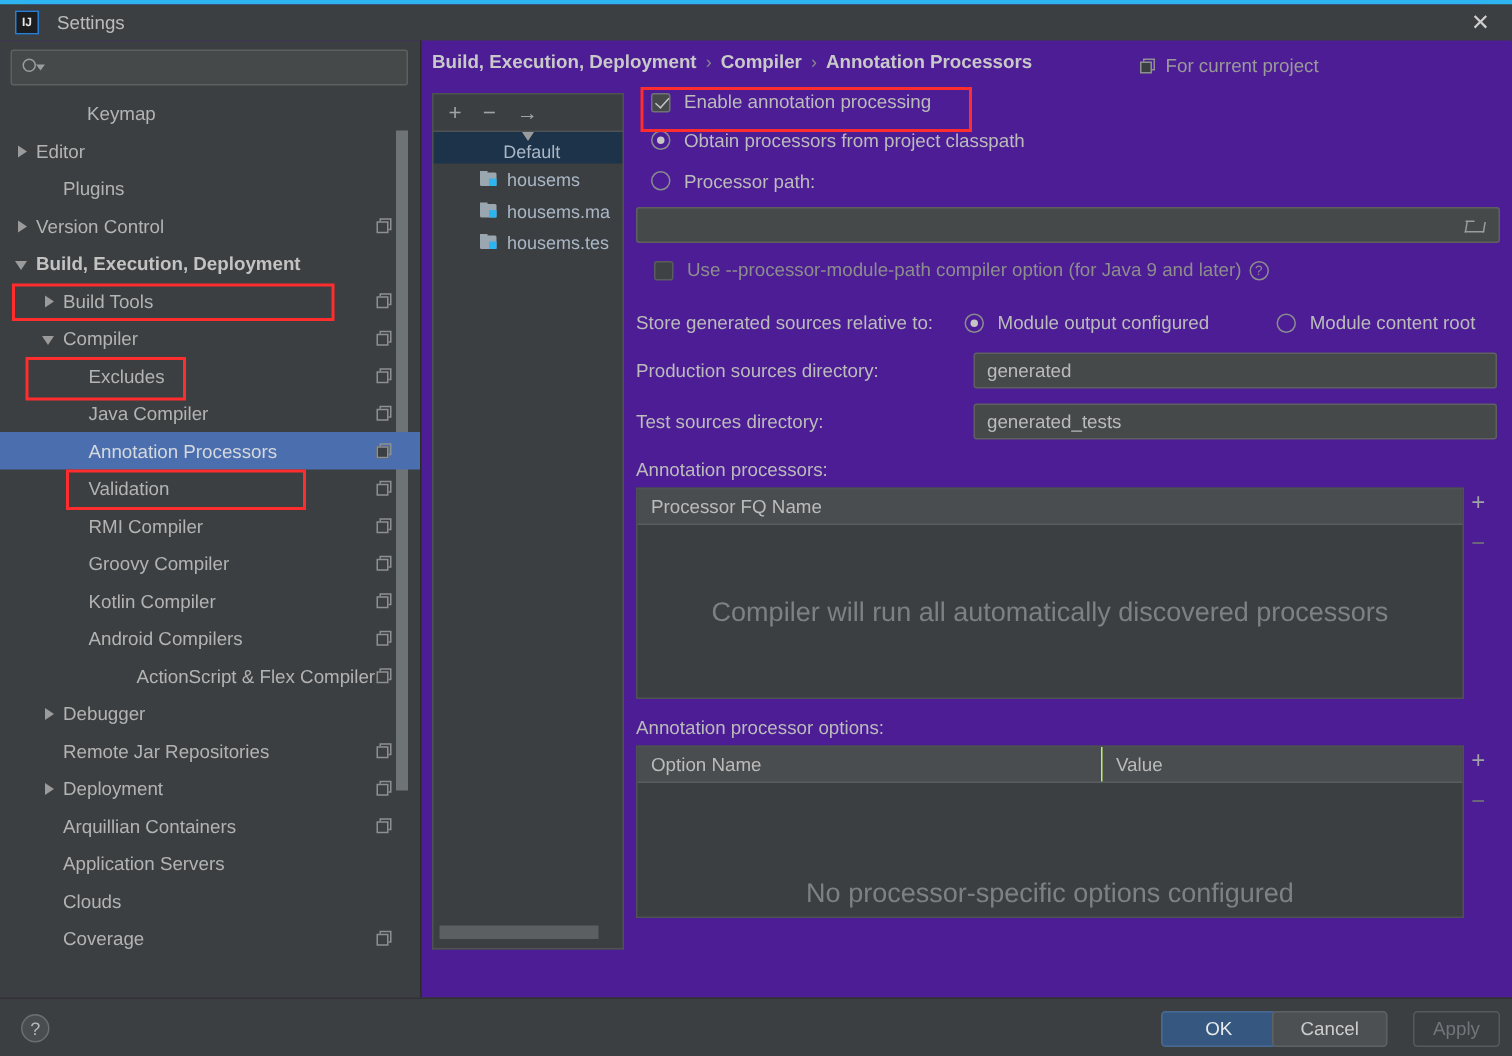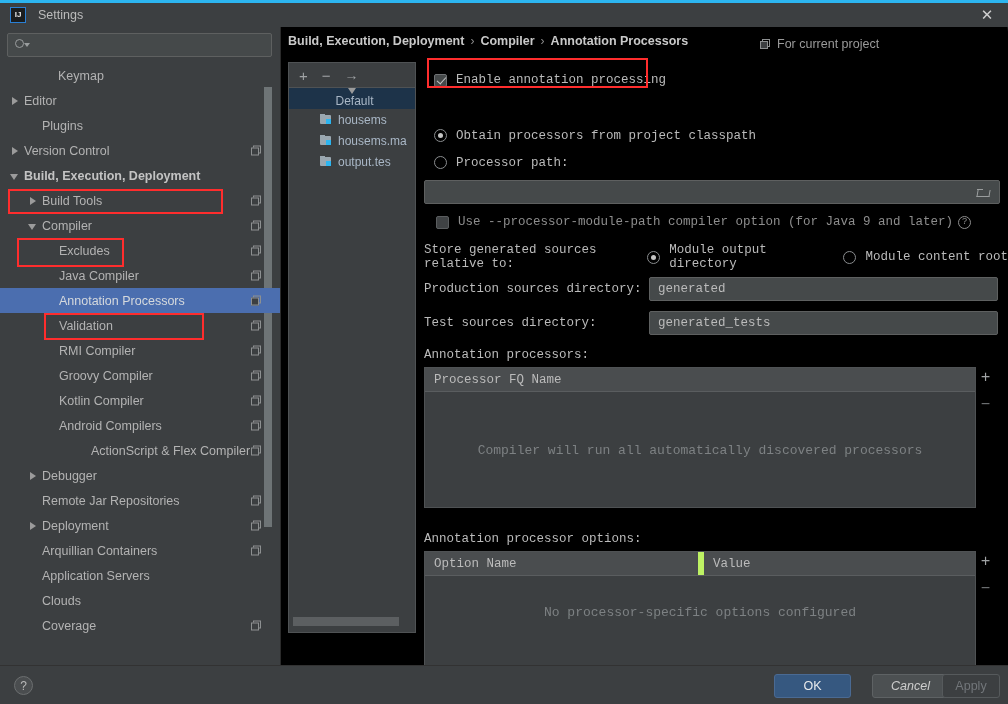--- a/index.html
+++ b/index.html
@@ -7,21 +7,21 @@
     margin: 0; padding: 0;
     width: 1008px; height: 704px;
     overflow: hidden;
     background: #3c3f41;
     font-family: "Liberation Sans", sans-serif;
     -webkit-font-smoothing: antialiased;
   }
   #app {
     position: relative;
     width: 1008px; height: 704px;
-    background: #000000;
+    background: #4c1d95;
     border-radius: 32px;
   }
 
   
   .win-accent {
     position: absolute; left: 0; top: 0; width: 1008px; height: 3px;
     background: #2cb5f0;
   }
 
   
@@ -204,21 +204,21 @@
   .mod-label { color: #a9b7c6; }
   .mp-hscroll-track {
     position: absolute; left: 4px; bottom: 6px; width: 118px; height: 9px;
   }
   .mp-hscroll-thumb {
     position: absolute; left: 4px; bottom: 6px; width: 106px; height: 9px;
     background: #5c5f61;
   }
 
   
-  .content { position: absolute; left: 424px; top: 68px; width: 584px; font-family: Liberation Mono, monospace; }
+  .content { position: absolute; left: 424px; top: 56px; width: 584px; }
   .row { display: flex; align-items: center; }
 
   .check {
     width: 13px; height: 13px; border: 1px solid #6f7274; background: #45494a;
     border-radius: 2px; position: relative; flex: 0 0 auto;
   }
   .check.checked::after {
     content: ""; position: absolute; left: 3.5px; top: 0.5px;
     width: 4px; height: 8px; border: solid #c5c5c5;
     border-width: 0 1.6px 1.6px 0; transform: rotate(42deg);
@@ -268,24 +268,24 @@
     border: 1px solid #4f5254; background: #3c3f41; position: relative;
   }
   .table-head {
     height: 24px; display: flex; align-items: stretch;
     background: #4a4d4f; border-bottom: 1px solid #5a5d5f;
   }
   .th {
     display: flex; align-items: center; padding-left: 9px;
     color: #bbbbbb; font-size: 12.5px;
   }
-  .th + .th { border-left: 6px solid #bef264; }
+  .th + .th { border-left: 1px solid #bef264; margin-left: 36px; }
   .table-empty {
     display: flex; align-items: center; justify-content: center;
-    color: #7d8183; font-size: 13px;
+    color: #7d8183; font-size: 18px;
   }
   .side-btns {
     position: absolute; top: 0; right: -21px; width: 21px;
     display: flex; flex-direction: column; align-items: center;
     padding-top: 2px; gap: 11px;
   }
   .side-btn { color: #a0a3a5; font-size: 16px; line-height: 1; cursor: default; }
   .side-btn.minus { color: #6f7274; }
 
   
@@ -303,23 +303,22 @@
   .btn {
     position: absolute; top: 8px; height: 24px;
     border-radius: 3px; display: flex; align-items: center; justify-content: center;
     font-size: 12.5px; cursor: default;
   }
   .btn-ok {
     right: 157px; width: 77px; background: #365880; border: 1px solid #4a6a93;
     color: #e8eaec;
   }
   .btn-cancel {
-    right: 59px; width: 77px; background: #4c5052; border: 1px solid #5e6264;
+    right: 83px; width: 77px; background: #4c5052; border: 1px solid #5e6264;
     color: #cdcdcd;
-    font-style: italic;
   }
   .btn-apply {
     right: 8px; width: 58px; background: #3c3f41; border: 1px solid #565a5c;
     color: #72767a;
   }
 
   
   .hl {
     position: absolute; border: 2px solid #ff2d2d; pointer-events: none;
     box-sizing: border-box;
@@ -555,33 +554,33 @@
             <span class="dot"></span>
           </span>
           <span class="mod-label">housems.ma</span>
         </div>
         <div class="mod-row child">
           <span class="mod-icon">
             <span class="tab"></span>
             <span class="folder"></span>
             <span class="dot"></span>
           </span>
-          <span class="mod-label">output.tes</span>
+          <span class="mod-label">housems.tes</span>
         </div>
       </div>
   </div>
 
   <div class="content">
 
     <div class="row" style="height:24px; padding-left:10px;">
       <span class="check checked"></span>
       <span class="lbl" style="margin-left:9px;">Enable annotation processing</span>
     </div>
 
-    <div class="row" style="height:27px; padding-left:10px;margin-top:30px;">
+    <div class="row" style="height:27px; padding-left:10px;">
       <span class="radio sel"></span>
       <span class="lbl" style="margin-left:9px;">Obtain processors from project classpath</span>
     </div>
 
     <div class="row" style="height:27px; padding-left:10px;">
       <span class="radio"></span>
       <span class="lbl" style="margin-left:9px;">Processor path:</span>
     </div>
 
     <div class="textfield empty" style="margin-top:4px; width:576px;">
@@ -594,21 +593,21 @@
 
     <div class="row" style="height:28px; padding-left:12px; margin-top:4px;">
       <span class="check disabled"></span>
       <span class="lbl dim" style="margin-left:9px;">Use --processor-module-path compiler option (for Java 9 and later)</span>
       <span class="help-circle">?</span>
     </div>
 
     <div class="row" style="height:30px; margin-top:6px;">
       <span class="lbl">Store generated sources relative to:</span>
       <span class="radio sel" style="margin-left:21px;"></span>
-      <span class="lbl" style="margin-left:9px;">Module output directory</span>
+      <span class="lbl" style="margin-left:9px;">Module output configured</span>
       <span class="radio" style="margin-left:45px;"></span>
       <span class="lbl" style="margin-left:9px; white-space:nowrap;">Module content root</span>
     </div>
 
     <div class="row" style="height:34px;">
       <span class="lbl" style="width:225px;">Production sources directory:</span>
       <span class="textfield" style="width:349px;">
         <span>generated</span>
       </span>
     </div>
@@ -625,27 +624,27 @@
       <div class="table-head">
         <div class="th" style="flex:1;">Processor FQ Name</div>
       </div>
       <div class="table-empty" style="height:116px;">Compiler will run all automatically discovered processors</div>
       <div class="side-btns">
         <span class="side-btn">+</span>
         <span class="side-btn minus">−</span>
       </div>
     </div>
 
-    <div class="lbl" style="margin-top:24px; margin-bottom:5px;">Annotation processor options:</div>
+    <div class="lbl" style="margin-top:12px; margin-bottom:5px;">Annotation processor options:</div>
     <div class="table-box" style="width:552px; height:115px;">
       <div class="table-head">
         <div class="th" style="width:273px;">Option Name</div>
         <div class="th" style="flex:1;">Value</div>
       </div>
-      <div class="table-empty" style="height:72px;">No processor-specific options configured</div>
+      <div class="table-empty" style="height:72px;margin-top:37px;">No processor-specific options configured</div>
       <div class="side-btns">
         <span class="side-btn">+</span>
         <span class="side-btn minus">−</span>
       </div>
     </div>
 
   </div>
 
   <div class="bottombar">
     <div class="help-btn">?</div>

